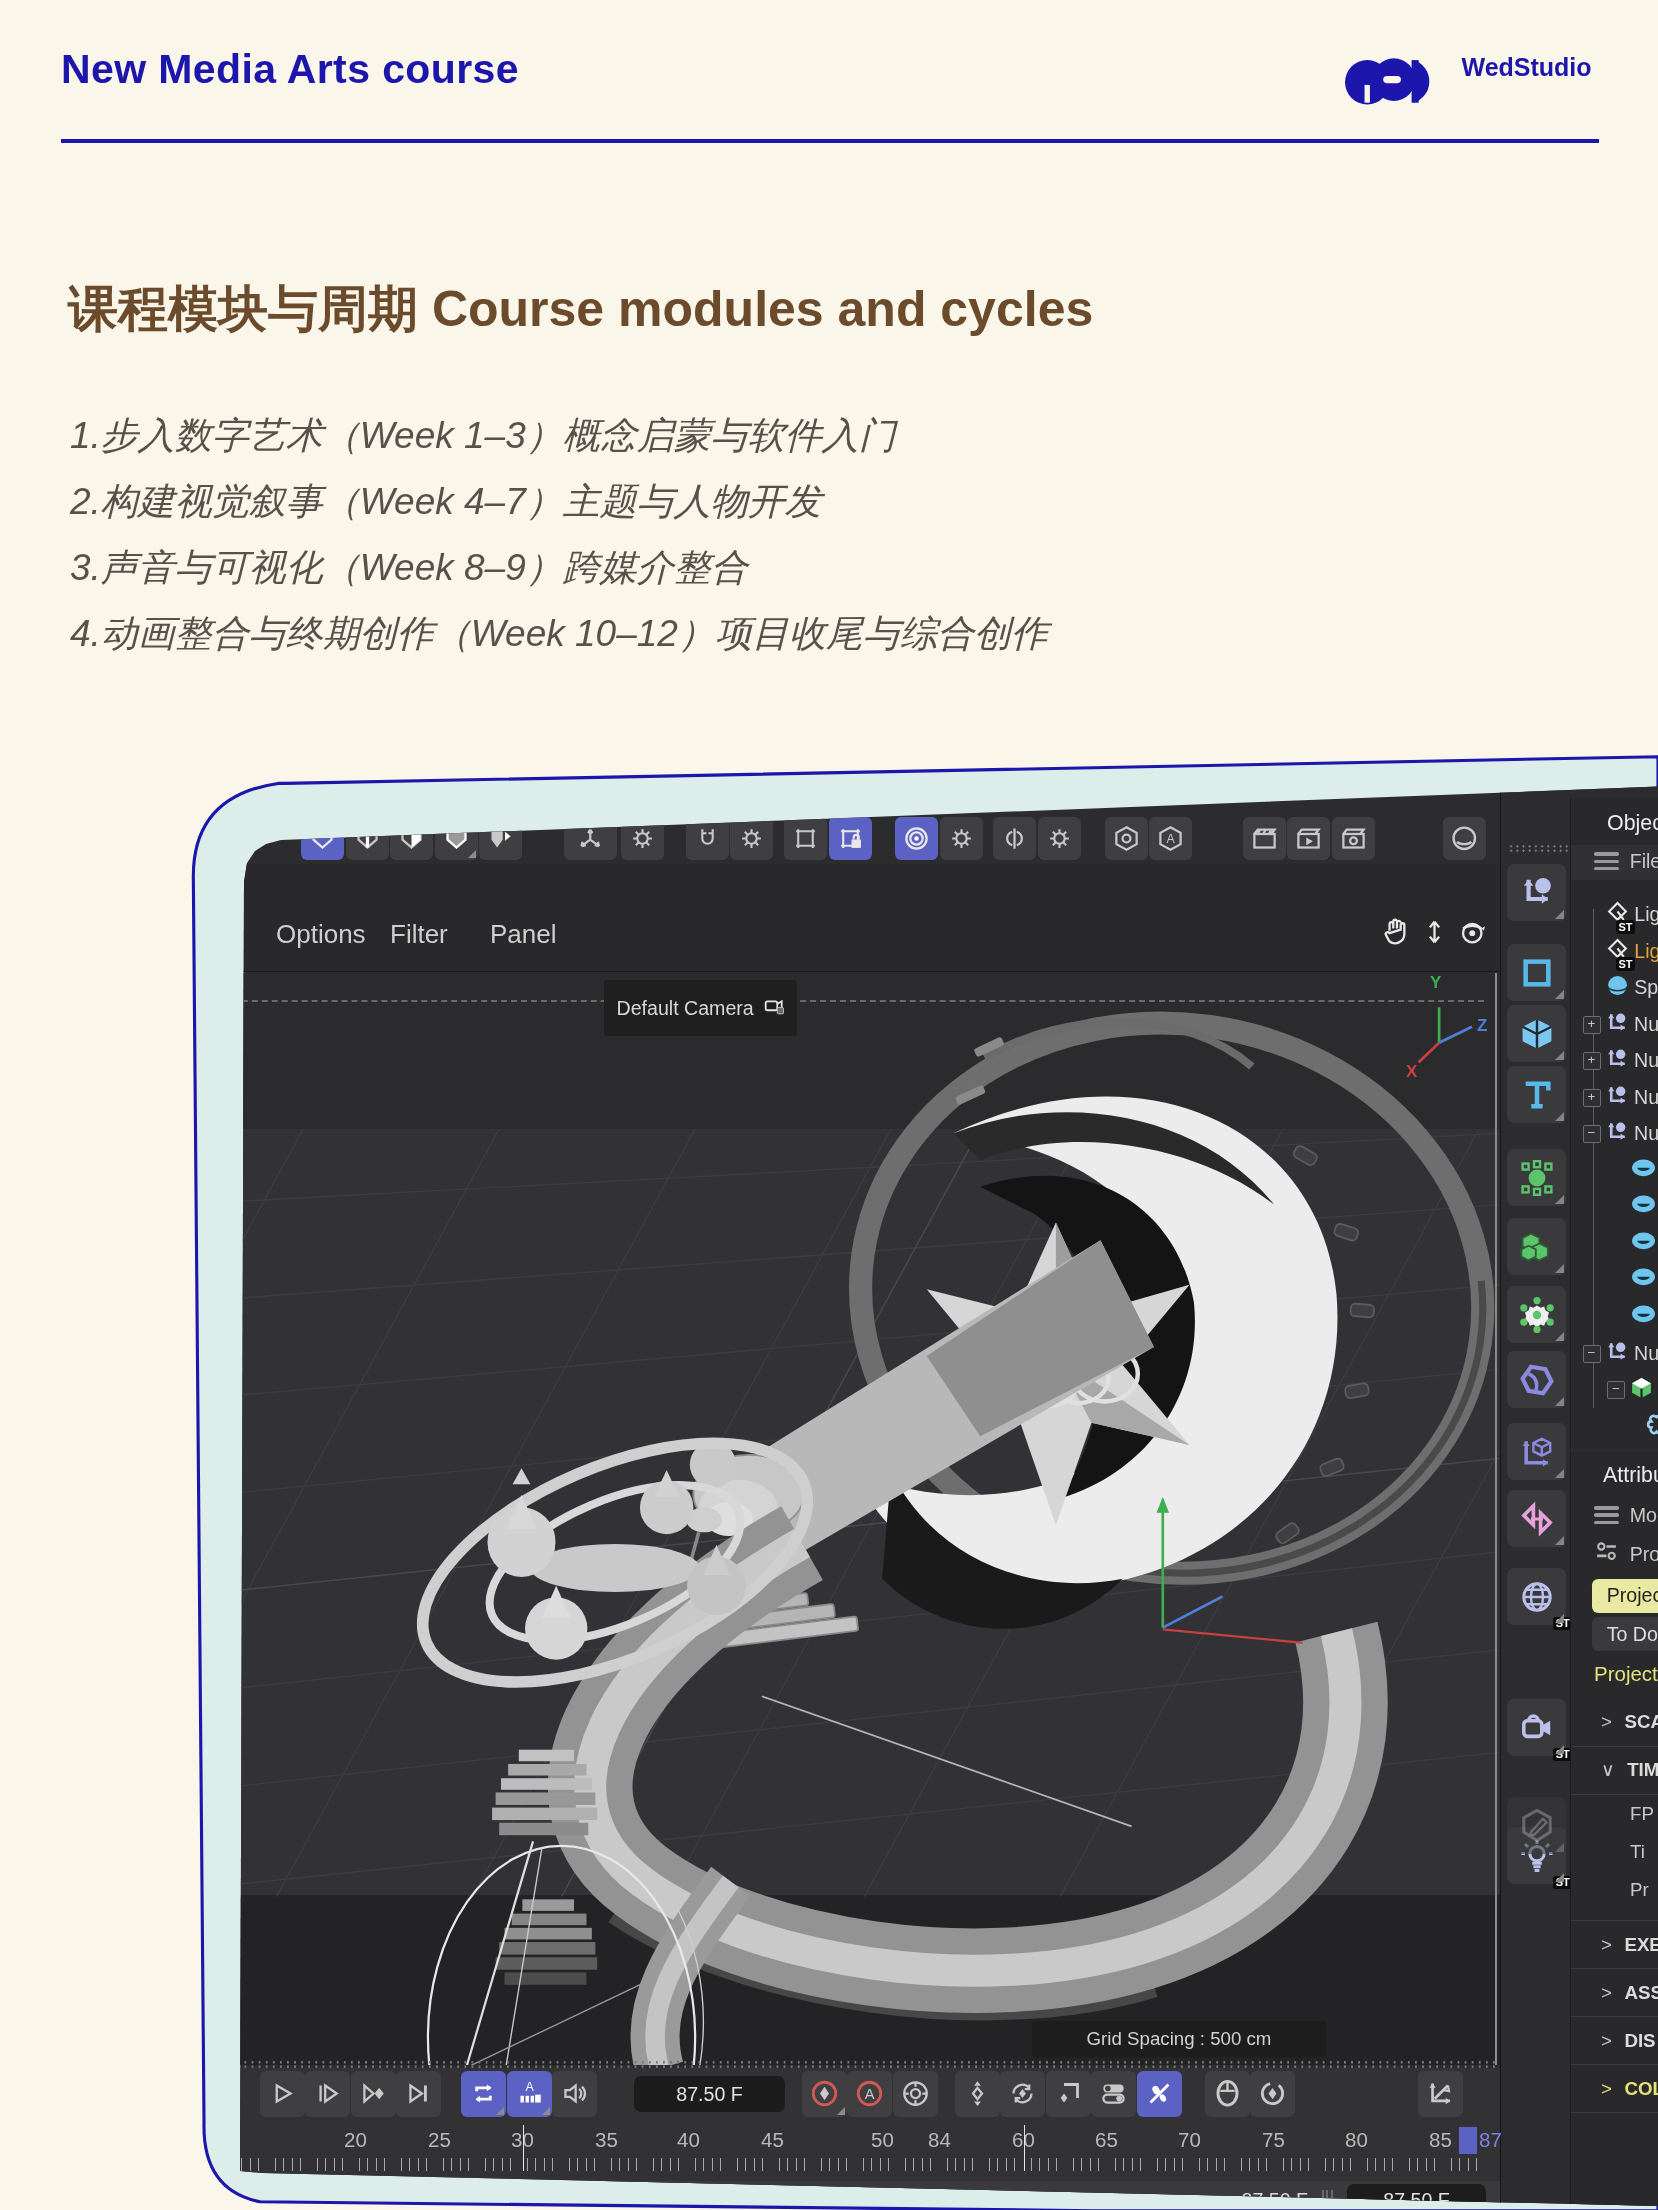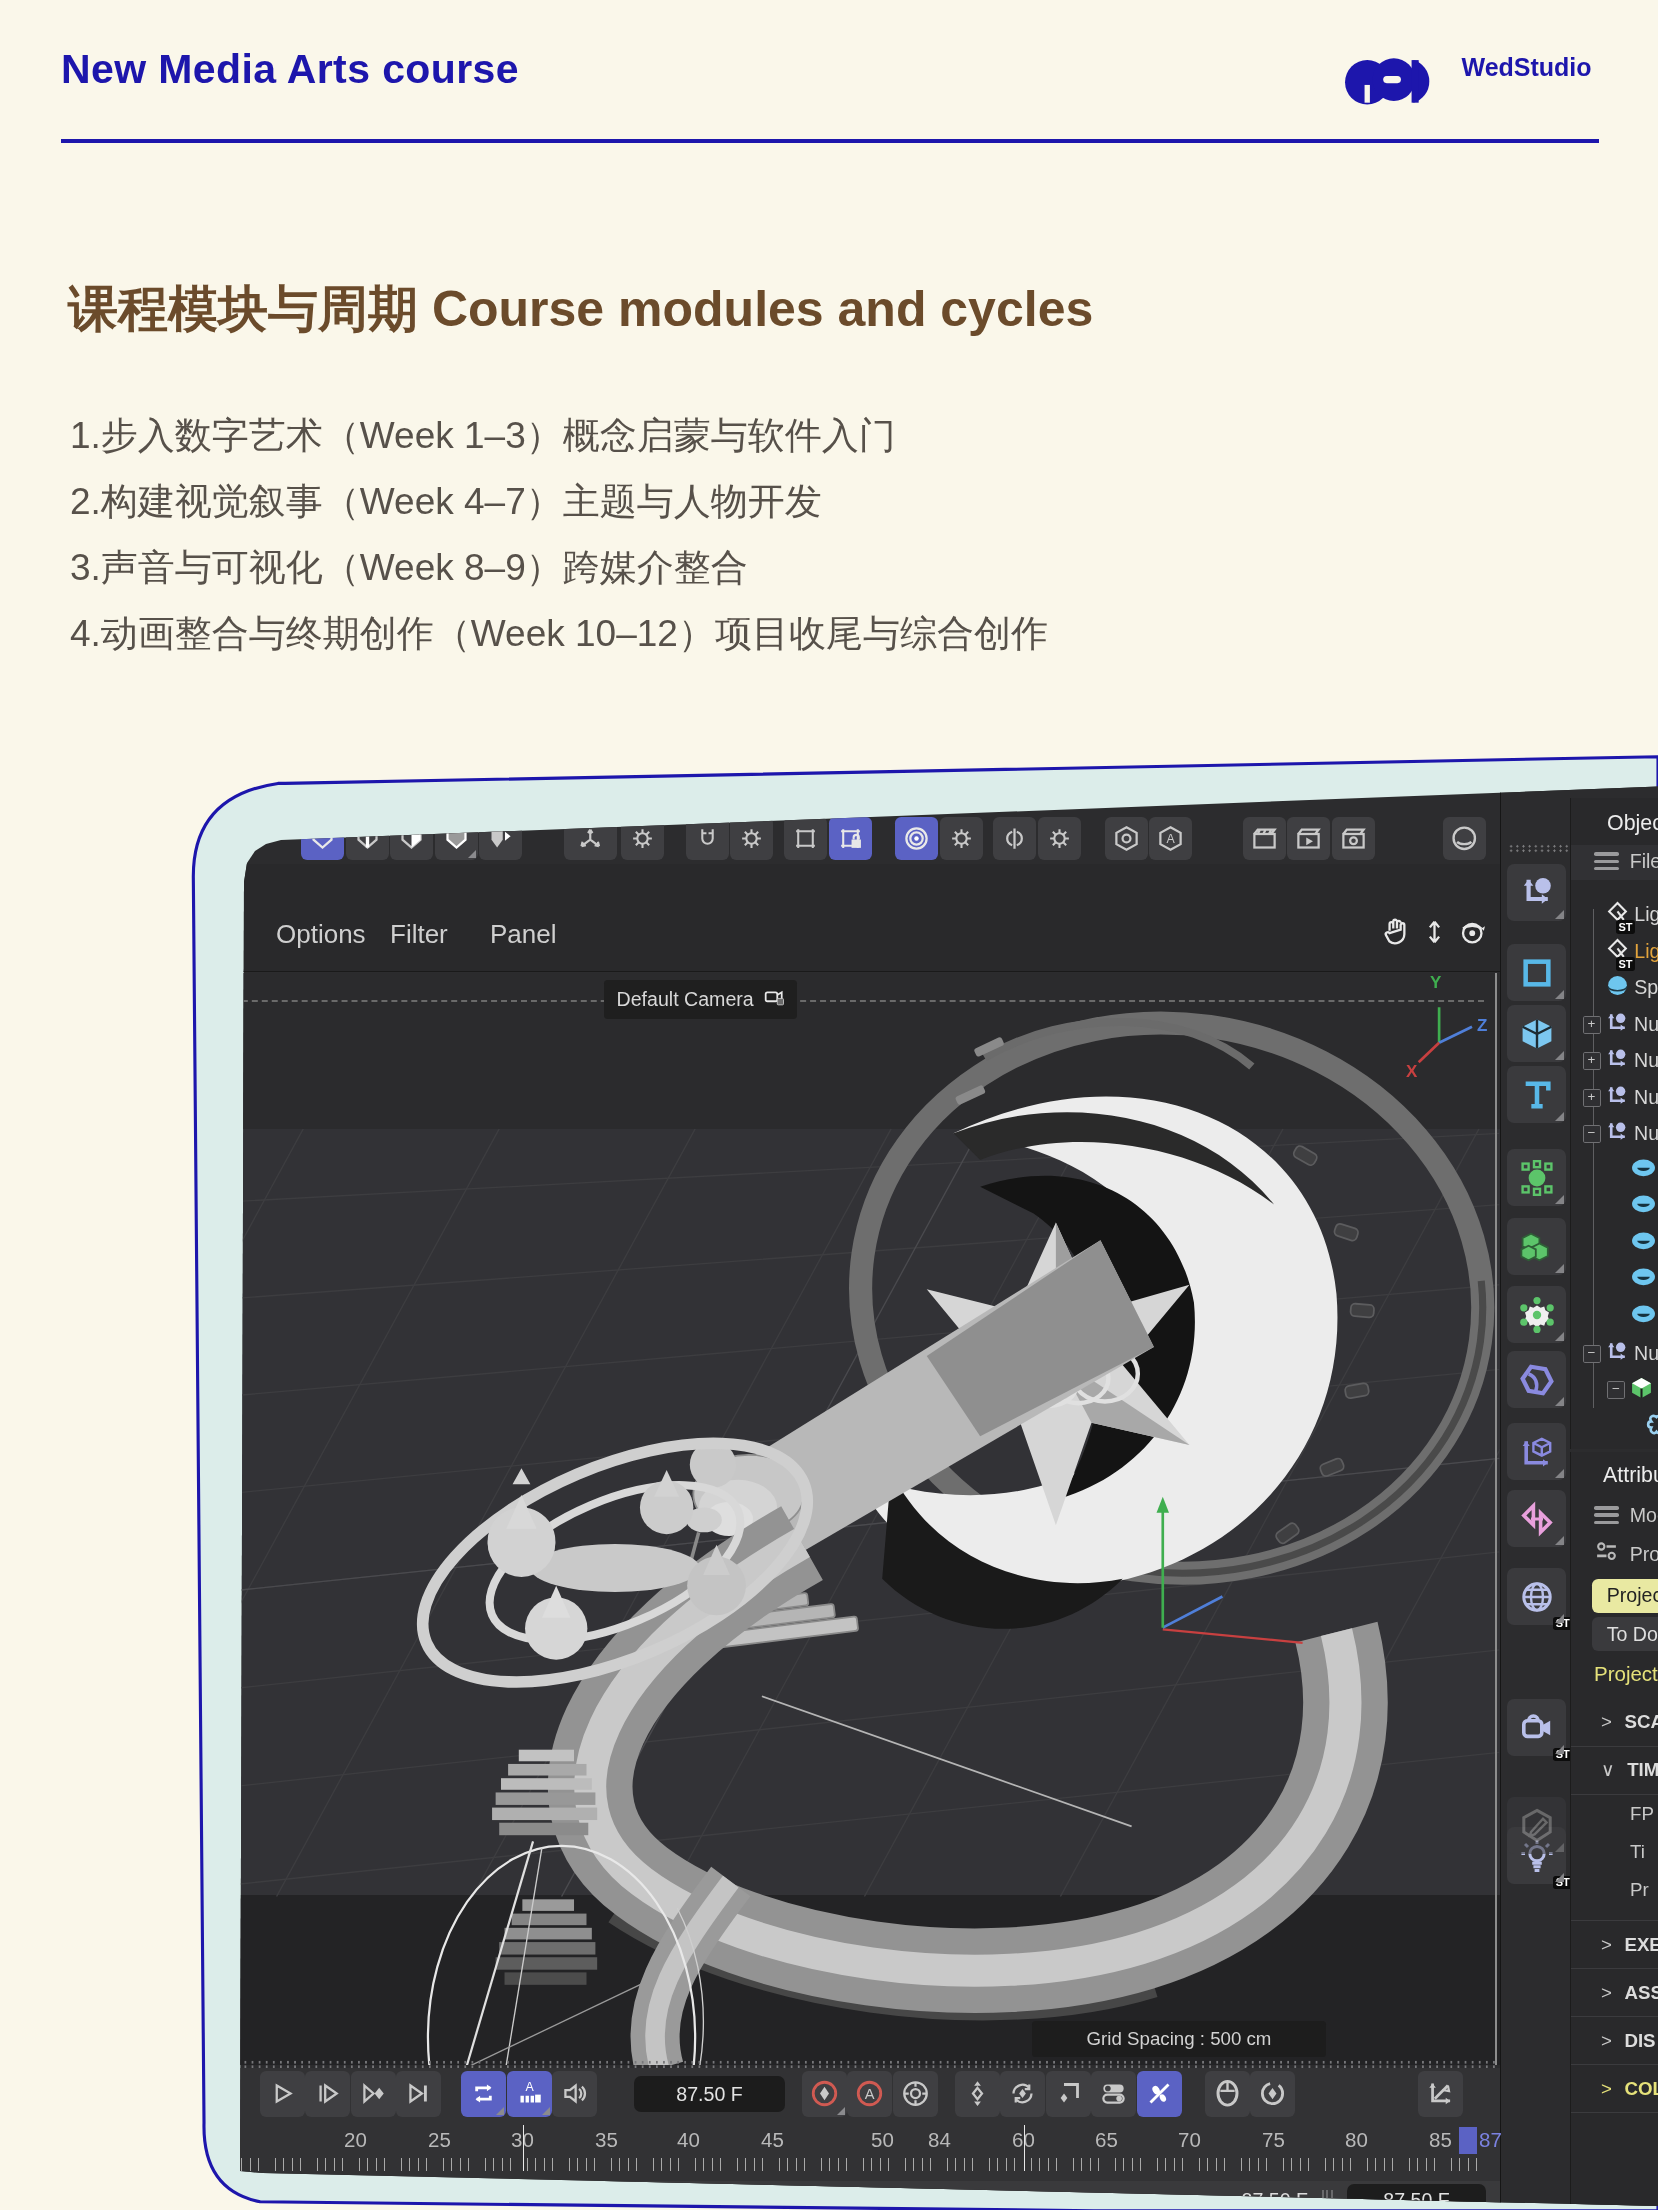--- a/index.html
+++ b/index.html
@@ -7,21 +7,21 @@
   #page{position:relative;width:1658px;height:2211px;background:#faf7ea;overflow:hidden;}
 
   
   .doc-header-title{position:absolute;left:61px;top:46px;font-size:41px;font-weight:bold;color:#1d16ac;letter-spacing:0.4px;}
   .brand{position:absolute;left:1344px;top:53px;display:flex;gap:12.5px;}
   .brand-name{font-size:25px;font-weight:bold;color:#1d16ac;}
   .doc-rule{position:absolute;left:61px;top:139px;width:1538px;height:3.6px;background:#1d16ac;}
 
   .course-title{position:absolute;left:68px;top:276px;font-size:50px;font-weight:bold;color:#6b4b2b;}
   .course-list{position:absolute;left:70px;top:403px;width:1337px;}
-  .course-item{font-size:37px;color:#57514a;line-height:66px;white-space:nowrap;}
+  .course-item{font-size:37px;color:#57514a;line-height:66px;white-space:nowrap;font-style:italic;}
 
   
   #card-svg{position:absolute;left:0;top:0;width:1658px;height:2211px;}
 
   
   .shot{position:absolute;left:178px;top:766px;width:1480px;height:1444px;background:#2c2c2e;
         clip-path:polygon(66px 116px,69px 97px,77px 85px,88px 78px,103px 74px,1480px 20.5px,1480px 1440px,85px 1407px,62px 1405px);}
 
   
   .tbtn{position:absolute;top:51px;width:43px;height:43px;border-radius:6.2px;background:#3f3f42;display:flex;align-items:center;justify-content:center;}
@@ -33,21 +33,21 @@
   .menubar{position:absolute;left:0;top:98px;width:1322px;height:107px;background:#29292b;border-bottom:1.8px solid #1a1a1a;}
   .menu-item{position:absolute;top:55px;font-size:26px;color:#cfcfcf;}
   .vp-navicons{position:absolute;top:53px;left:1205px;display:flex;gap:12.5px;}
 
   
   .viewport{position:absolute;left:0;top:207px;width:1322px;height:1092px;background:#323236;overflow:hidden;}
   .vp-sky{position:absolute;left:0;top:0;width:1322px;height:156px;background:#2b2b2d;}
   .vp-deep{position:absolute;left:0;top:922px;width:1322px;height:170px;background:#232325;}
   .scene{position:absolute;left:0;top:0;}
   .dashline{position:absolute;left:14.3px;top:27px;width:1292px;height:0;border-top:2.7px dashed #6a6a6a;}
-  .cam-label{position:absolute;left:426px;top:7.1px;height:39px;background:#1f1f1f;border-radius:3.6px;display:flex;align-items:center;gap:9px;padding:0 12.5px;font-size:19.6px;color:#d8d8d8;}
+  .cam-label{position:absolute;left:426px;top:7.1px;height:56px;background:#1f1f1f;border-radius:3.6px;display:flex;align-items:center;gap:9px;padding:0 12.5px;font-size:19.6px;color:#d8d8d8;}
   .grid-label{position:absolute;left:854px;top:1048px;width:294px;height:36px;background:#1d1d1d;border-radius:3.6px;display:flex;align-items:center;justify-content:center;font-size:18.7px;color:#d2d2d2;}
   .gizmo-label{position:absolute;font-size:17px;font-weight:bold;}
   .vp-rightline{position:absolute;left:1317px;top:207px;width:1.8px;height:1092px;background:#8d8d8d;}
 
   
   .sidebar{position:absolute;left:1322px;top:0;width:159px;height:1444px;background:#2c2c2e;border-left:1.8px solid #161616;}
   .handle-dots{position:absolute;left:7.1px;top:78px;width:62px;height:9px;
       background:radial-gradient(circle,#7d7d7f 1.1px,transparent 1.2px);background-size:6.2px 4.5px;}
   .tool{position:absolute;left:6.2px;width:59px;height:57px;border-radius:7.1px;background:#3a3a3d;display:flex;align-items:center;justify-content:center;}
   .tool::after{content:"";position:absolute;right:1.8px;bottom:1.8px;border-left:9px solid transparent;border-bottom:9px solid #848487;}

